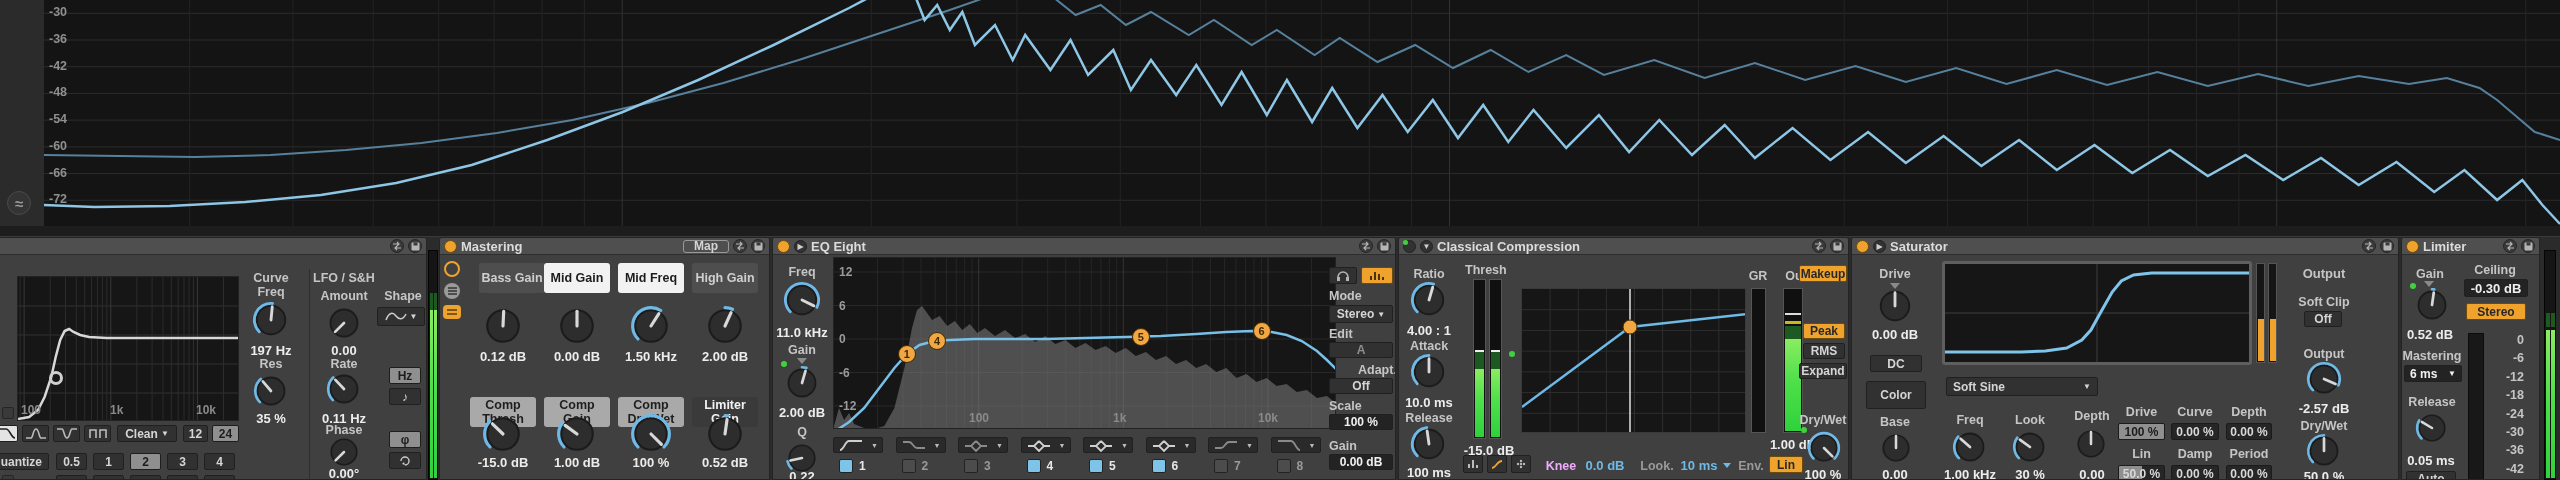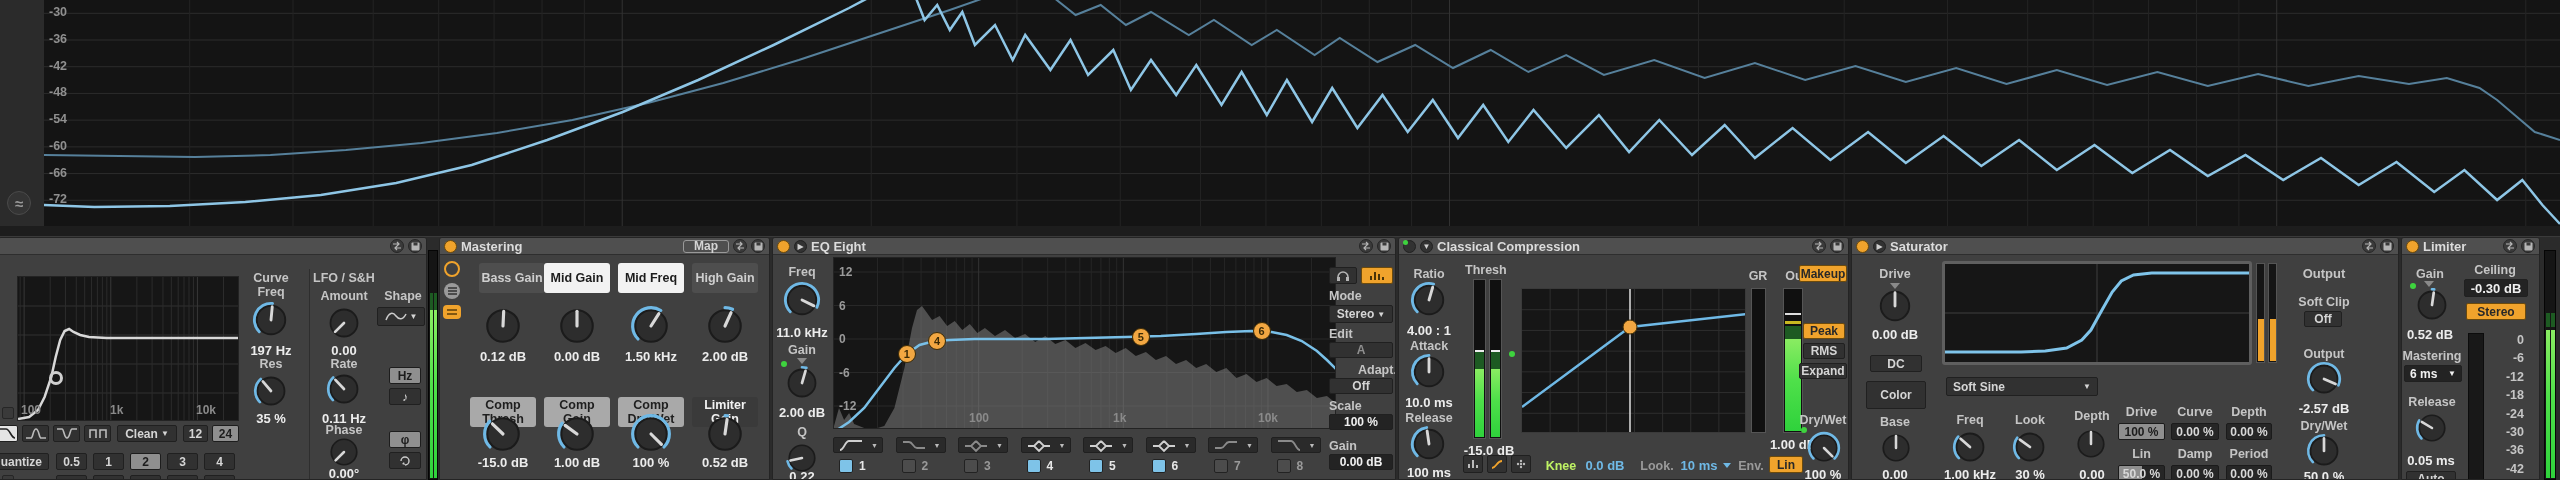--- a/index.html
+++ b/index.html
@@ -669,21 +669,21 @@
         </div>
       <div class="box" style="left:112px;top:200px;width:20px;height:18px;">
           <svg width="12" height="10">
             <circle cx="3" cy="5" r="1.2" fill="#bbb"></circle>
             <circle cx="6" cy="2" r="1.2" fill="#bbb"></circle>
             <circle cx="6" cy="8" r="1.2" fill="#bbb"></circle>
             <circle cx="9" cy="5" r="1.2" fill="#bbb"></circle>
             <circle cx="6" cy="5" r="1.2" fill="#bbb"></circle>
           </svg>
         </div>
-      <div class="lbl" style="left:142px;top:204px;width:40px;color:#bef264;">Knee</div>
+      <div class="lbl" style="left:142px;top:204px;width:40px;color:#f0abfc;">Knee</div>
       <div class="val blue" style="left:180px;top:203px;width:52px;">0.0 dB</div>
       <div class="lbl" style="left:238px;top:204px;width:40px;color:#9a9a9a;">Look.</div>
       <div class="val blue" style="left:276px;top:203px;width:48px;">10 ms</div>
       <div class="abs" style="left:324px;top:208px;width:0;height:0;border-left:4px solid transparent;border-right:4px solid transparent;border-top:5px solid #6fb9e6;"></div>
       <div class="lbl" style="left:334px;top:204px;width:36px;color:#9a9a9a;">Env.</div>
       <div class="box orange" style="left:370px;top:201px;width:34px;height:17px;">Lin</div>
 
       <div class="box orange" style="left:400px;top:10px;width:48px;height:17px;">Makeup</div>
       <div class="box orange" style="left:404px;top:68px;width:42px;height:16px;">Peak</div>
       <div class="box" style="left:404px;top:88px;width:42px;height:16px;">RMS</div>

